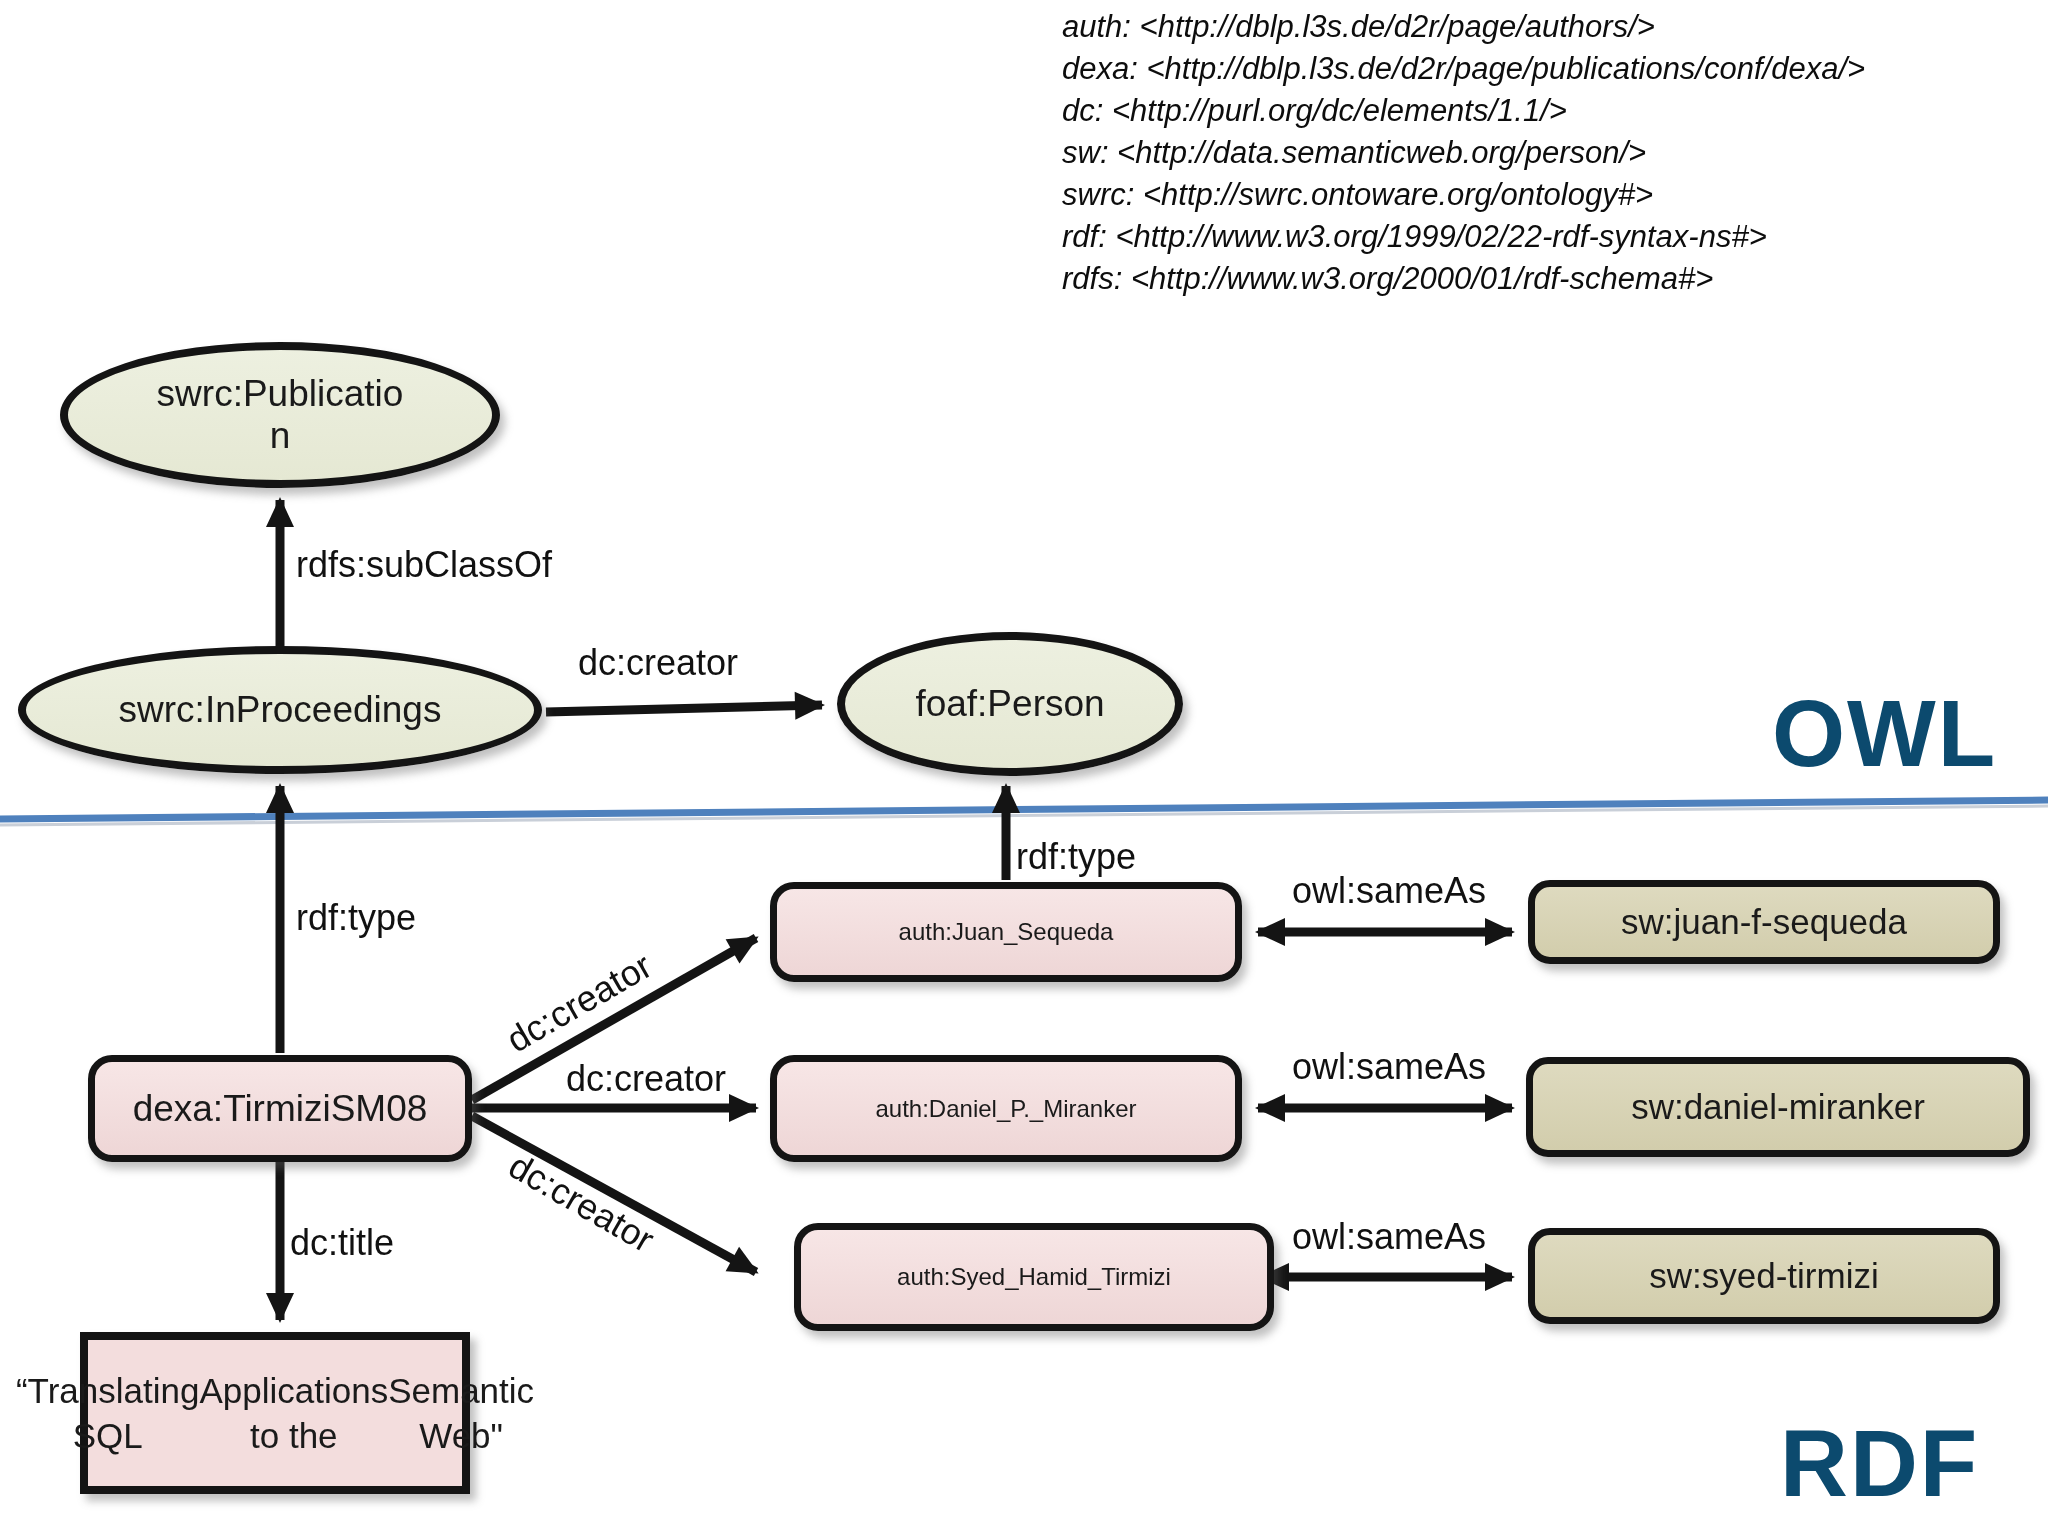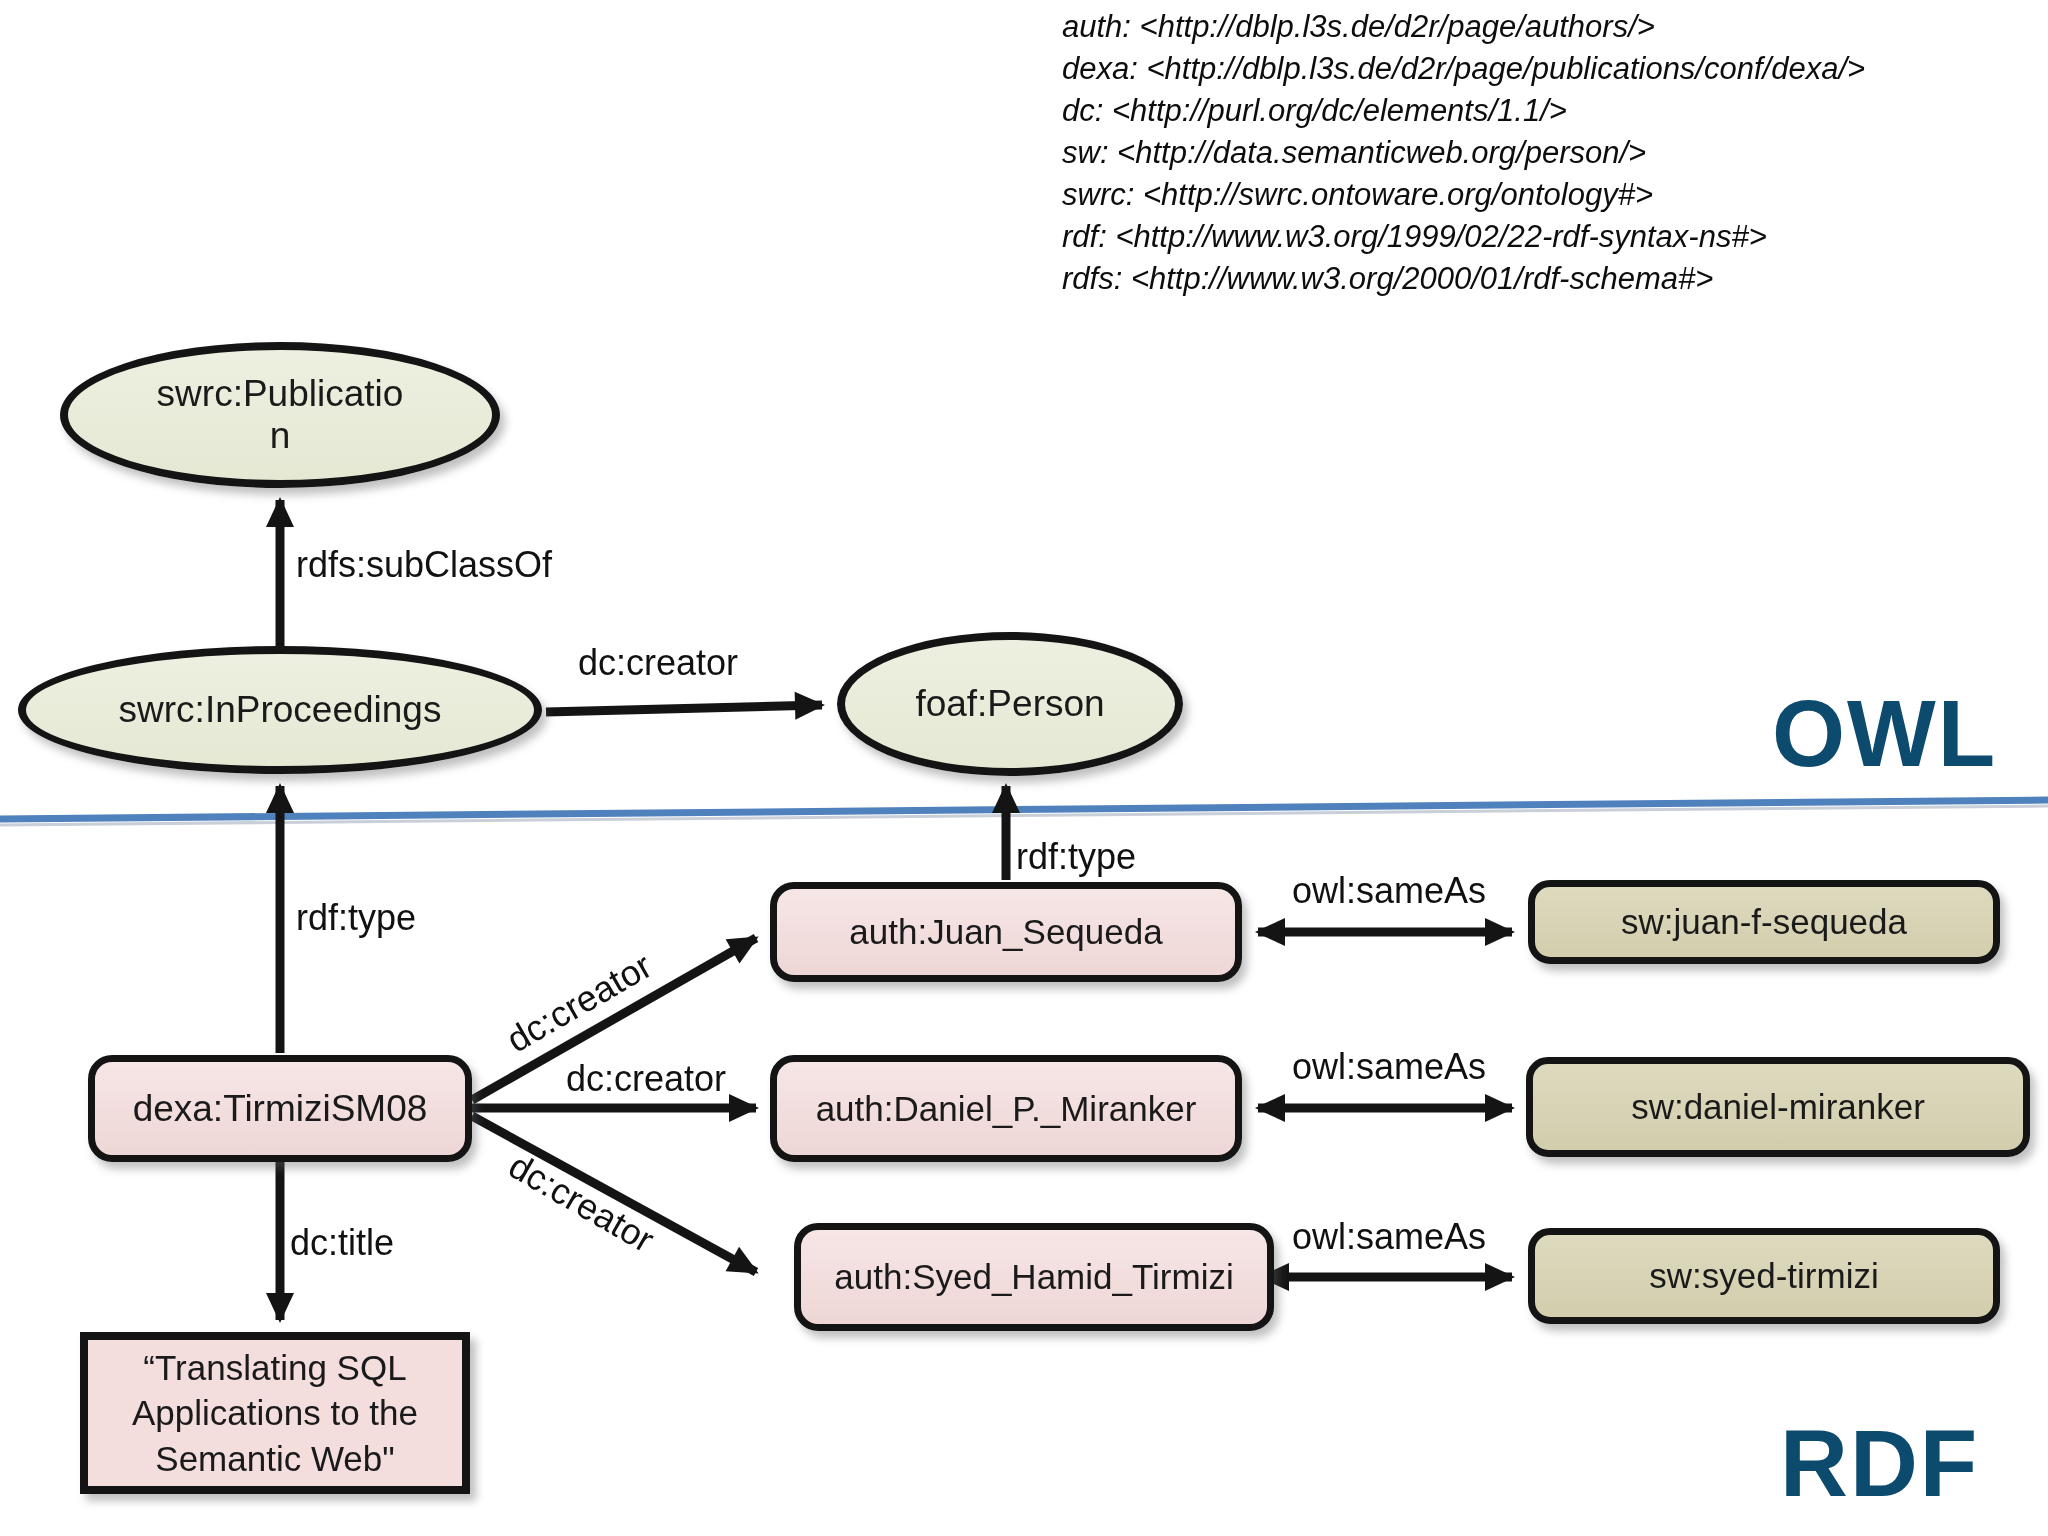--- a/index.html
+++ b/index.html
@@ -15,34 +15,34 @@
   .ellipse{
     background:linear-gradient(180deg,#edf0e0,#e5e8d3);
     border:8px solid #141414;border-radius:50%;
     box-shadow:5px 7px 8px rgba(100,100,100,0.40);
     font-size:37px;
   }
   .pbox{
     background:linear-gradient(180deg,#f7e6e6,#eed6d6);
     border:7px solid #141414;border-radius:24px;
     box-shadow:5px 7px 8px rgba(100,100,100,0.40);
-    font-size:35px;
+    font-size:24px;
   }
   .tbox{
     background:linear-gradient(180deg,#dedabf,#d2cdac);
     border:7px solid #141414;border-radius:22px;
     box-shadow:5px 7px 8px rgba(100,100,100,0.40);
     font-size:35px;
   }
   .titlebox{
     background:#f3dddd;
     border:8px solid #141414;border-radius:0;
     box-shadow:6px 7px 8px rgba(100,100,100,0.40);
     font-size:35px;line-height:1.3;
-    flex-direction:column;
+    flex-direction:row;
   }
   .elabel{position:absolute;z-index:3;font-size:36px;white-space:nowrap;color:#111;}
   .rot-up{transform:rotate(-30deg);transform-origin:left center;}
   .rot-down{transform:rotate(30deg);transform-origin:left center;}
   .zone-label{position:absolute;z-index:3;font-weight:bold;font-size:94px;letter-spacing:2px;color:#0c4a6e;}
   .prefixes{position:absolute;left:1062px;top:6px;z-index:3;font-size:31px;line-height:42px;white-space:nowrap;color:#0d0d0d;font-style:italic;}
   .nl{display:block;}
 </style>
 </head>
 <body>

